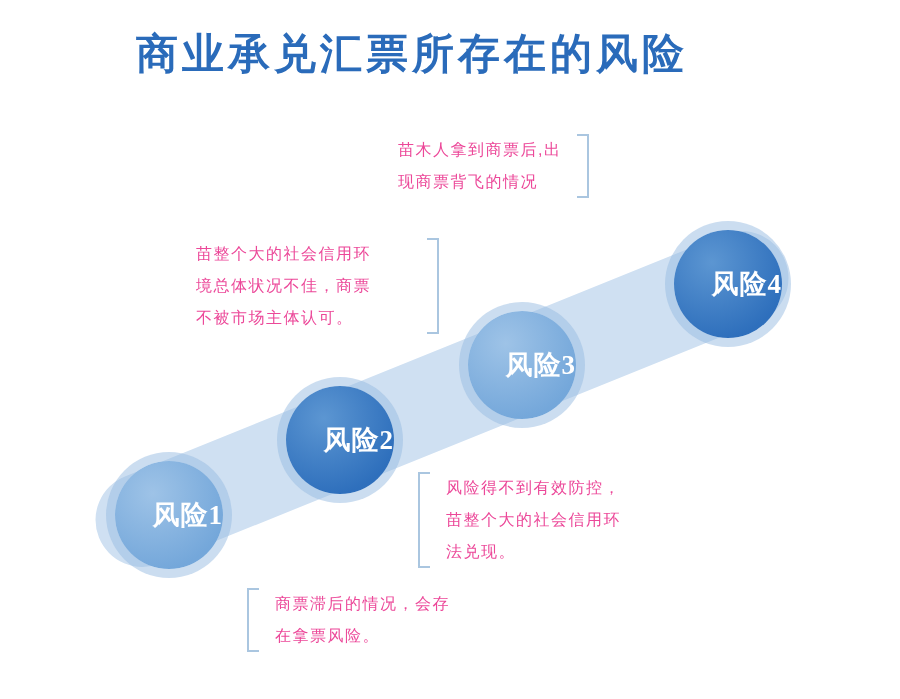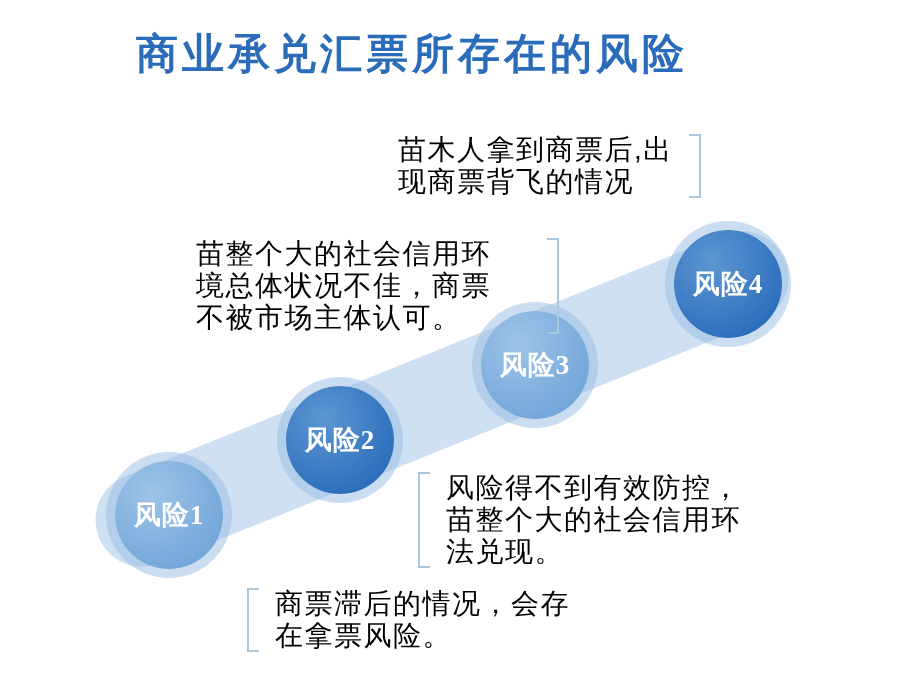--- a/index.html
+++ b/index.html
@@ -23,38 +23,38 @@
     position: absolute; left: 72px; top: 352px;
     width: 740px; height: 94px;
     border-radius: 48px;
     background: #cfe0f2;
     transform: rotate(-22deg);
   }
 
   .step {
     position: absolute; width: 108px; height: 108px;
     border-radius: 50%;
-    display: flex; align-items: center; justify-content: center;
+    display: flex; align-items: center; justify-content: flex-end;
     box-shadow: 0 0 0 9px rgba(152, 188, 226, 0.5);
   }
   .step .step-label {
     color: #ffffff; font-size: 27px; font-weight: bold;
     letter-spacing: 1px;
     font-family: "Liberation Serif", serif;
   }
   .step.light { background: radial-gradient(circle at 35% 30%, #9ec3e7, #74a7da 75%); }
   .step.dark  { background: radial-gradient(circle at 35% 30%, #5c96d2, #2e6fbc 75%); }
   .step-1 { left: 115px; top: 461px; }
   .step-2 { left: 286px; top: 386px; }
-  .step-3 { left: 481px; top: 311px; }
+  .step-3 { left: 468px; top: 311px; }
   .step-4 { left: 674px; top: 230px; }
 
   .note {
     position: absolute; display: flex; align-items: stretch;
-    color: #000000; font-size: 28px; line-height: 32px;
+    color: #ec4899; font-size: 16px; line-height: 32px;
     letter-spacing: 1.5px;
   }
   .note-text { white-space: pre-line; }
   .bracket { width: 12px; flex: 0 0 12px; }
   .bracket-right {
     border-top: 2px solid #aac6e0;
     border-right: 2px solid #aac6e0;
     border-bottom: 2px solid #aac6e0;
     margin-left: 16px;
   }

